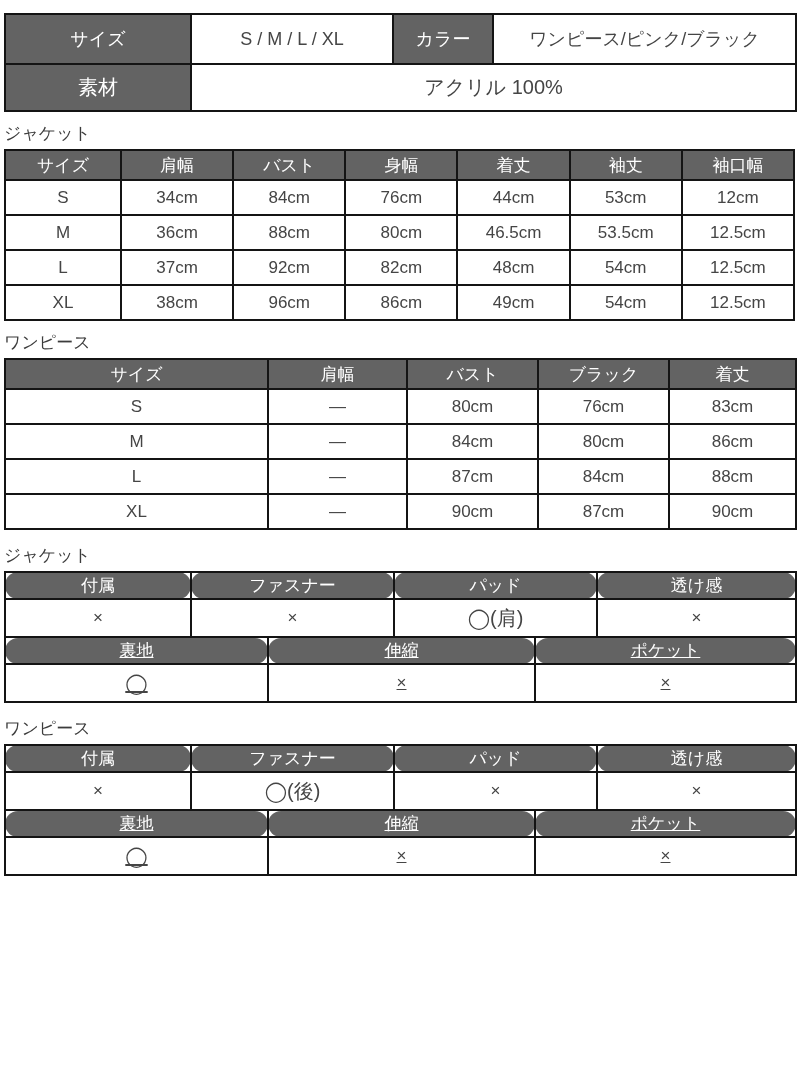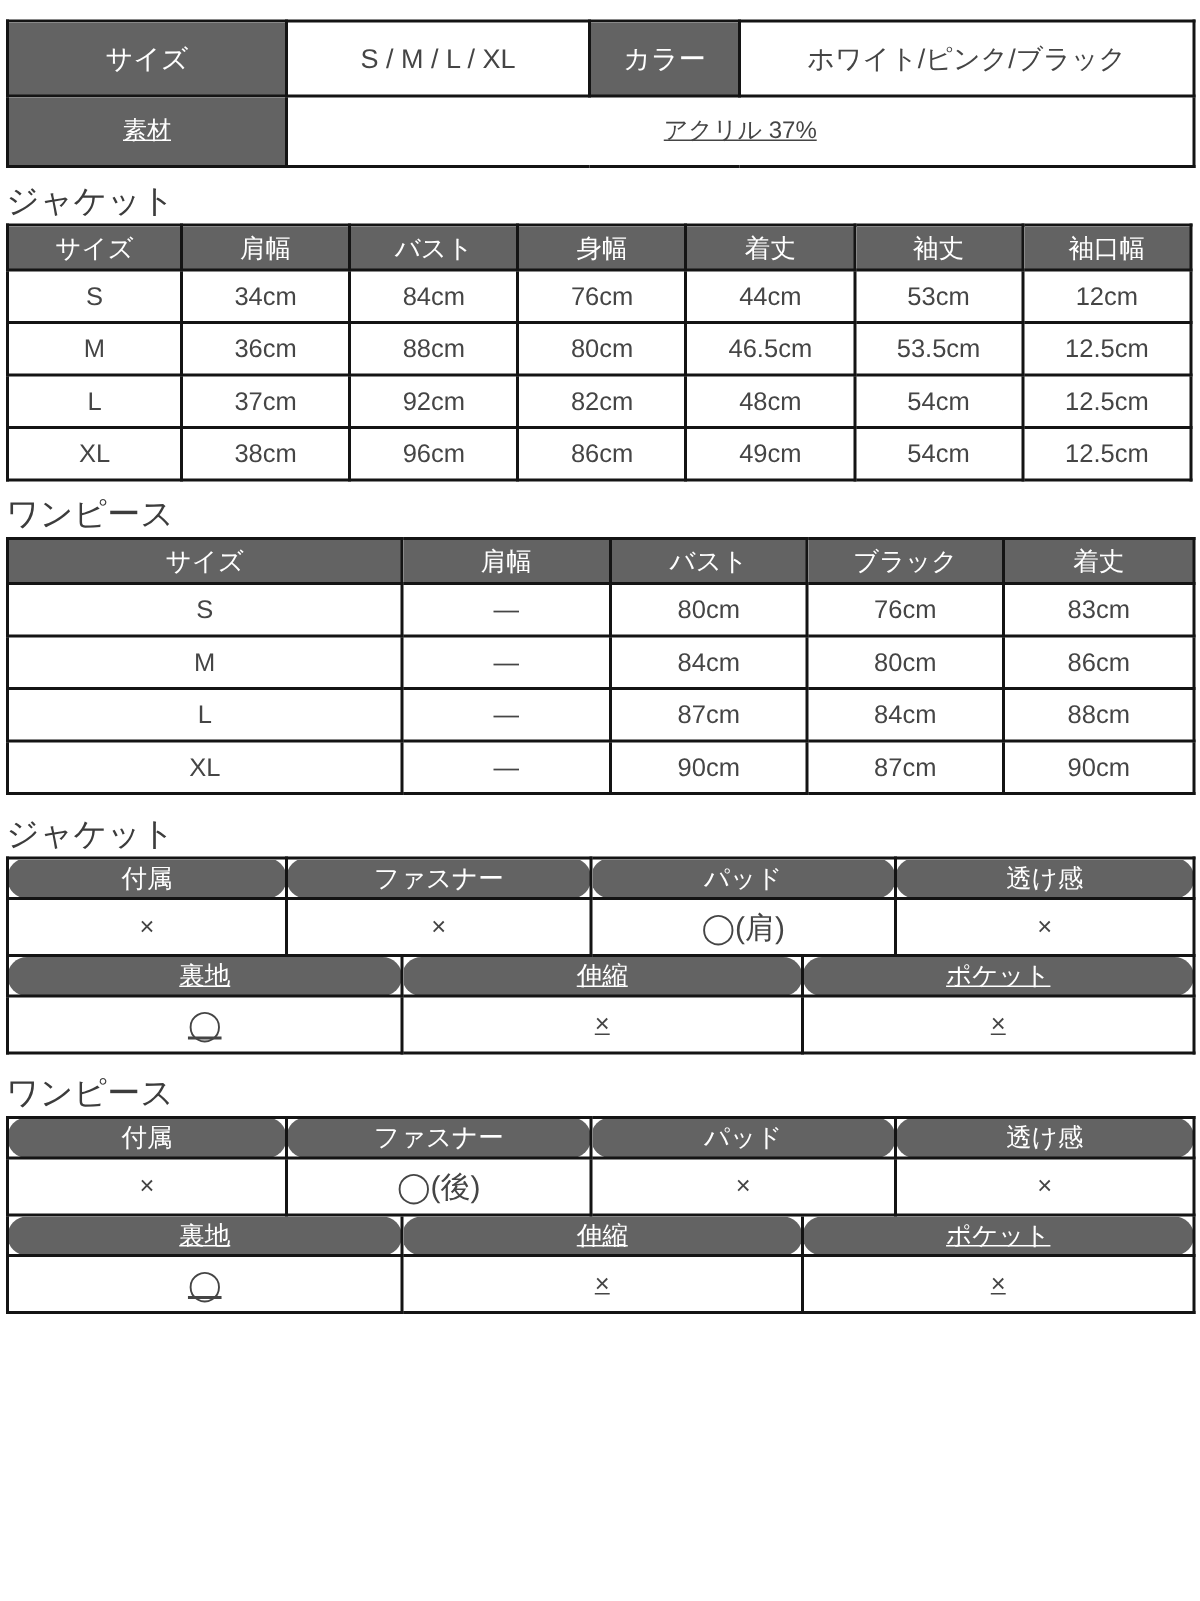--- a/index.html
+++ b/index.html
@@ -16,25 +16,25 @@
     text-align:center;vertical-align:middle;
     font-weight:normal;
     font-size:17px;
     overflow:hidden;white-space:nowrap;
   }
   th.hdr{background:#636363;color:#ffffff;}
   td{color:#454545;background:#ffffff;}
 
   
   .spec-table tr.r1 th,.spec-table tr.r1 td{height:46px;font-size:18px;}
-  .spec-table tr.r2 th,.spec-table tr.r2 td{height:43px;font-size:16px;text-decoration:underline;}
+  .spec-table tr.r2 th,.spec-table tr.r2 td{height:43px;font-size:20px;}
 
   
   .section-label{
-    font-size:22px;line-height:24px;margin:10px 0 3px 0;color:#3c3c3c;
+    font-size:17px;line-height:24px;margin:10px 0 3px 0;color:#3c3c3c;
   }
   .section-label.gap{margin-top:14px;}
 
   
   .size-table th.hdr{height:26px;}
   .size-table td{height:31px;}
 
   
   .detail-table th.hdr{height:23px;border-radius:13px;}
   .detail-table td{height:34px;}
@@ -51,25 +51,25 @@
         <col style="width:186px">
         <col style="width:202px">
         <col style="width:100px">
         <col style="width:303px">
       </colgroup>
     <tbody>
         <tr class="r1">
       <th class="hdr">サイズ</th>
       <td>S / M / L / XL</td>
       <th class="hdr">カラー</th>
-      <td>ホワイト/ピンク/ブラック</td>
+      <td>ワンピース/ピンク/ブラック</td>
     </tr>
     <tr class="r2">
       <th class="hdr">素材</th>
-      <td colspan="3">アクリル 37%</td>
+      <td colspan="3">アクリル 100%</td>
     </tr>
   </tbody>
     </table>
 
   <div class="section-label">ジャケット</div>
   <table class="size-table">
     <colgroup>
         <col style="width:116px">
         <col>
         <col>

